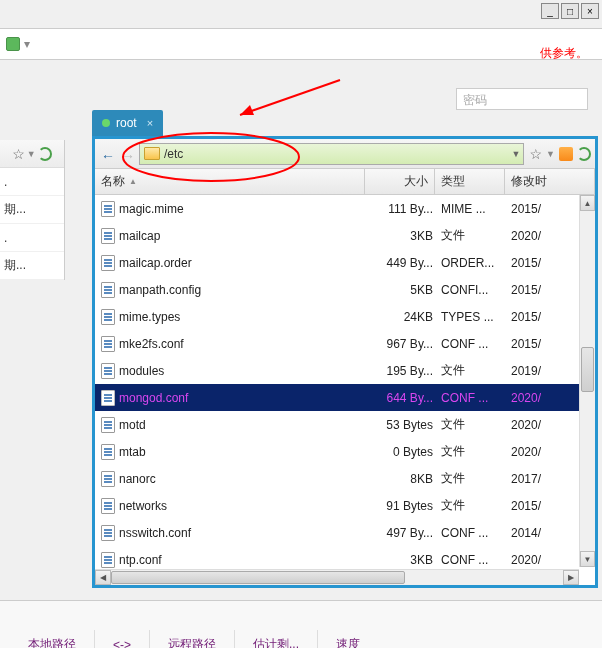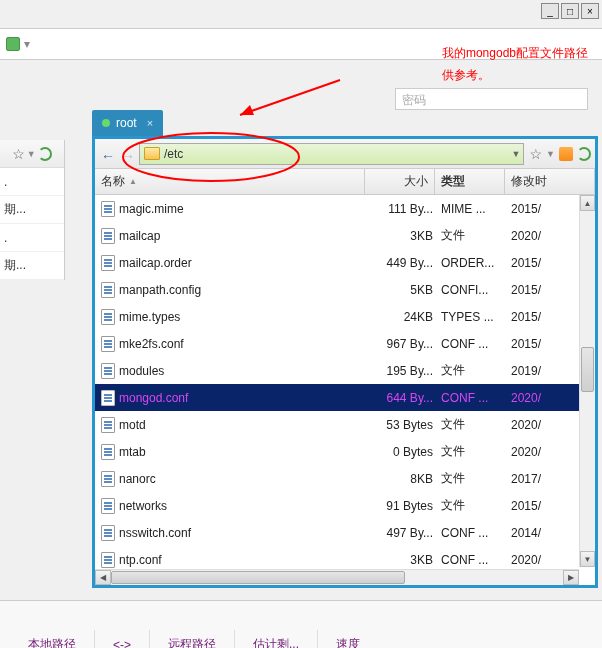--- a/index.html
+++ b/index.html
@@ -7,21 +7,21 @@
 
 .window-controls { position: absolute; top: 3px; right: 3px; display: flex; gap: 2px; }
 .wc-btn { width: 18px; height: 16px; border: 1px solid #888; background: #e5e5e5; display: flex; align-items: center; justify-content: center; font-size: 10px; cursor: default; }
 
 .annotation { position: absolute; right: 14px; top: 42px; color: #ff0000; font-size: 16px; text-align: left; line-height: 22px; z-index: 100; }
 .arrow-svg { position: absolute; top: 75px; left: 230px; z-index: 99; }
 
 .top-toolbar { position: absolute; top: 28px; left: 0; right: 0; height: 32px; background: #ffffff; border-top: 1px solid #ccc; border-bottom: 1px solid #ccc; padding: 4px 6px; display: flex; align-items: center; gap: 4px; }
 .green-dot { width: 14px; height: 14px; background: #5cb85c; border: 1px solid #4a934a; border-radius: 2px; }
 
-.password-field { position: absolute; top: 88px; right: 14px; height: 22px; width: 193px; border: 1px solid #ccc; background: #fff; padding: 0 6px; color: #aaa; line-height: 22px; }
+.password-field { position: absolute; top: 88px; right: 14px; height: 22px; width: 132px; border: 1px solid #ccc; background: #fff; padding: 0 6px; color: #aaa; line-height: 22px; }
 
 .left-sidebar { position: absolute; top: 140px; left: 0; width: 65px; background: #fff; border-right: 1px solid #ccc; }
 .sidebar-header { height: 28px; border-bottom: 1px solid #ddd; background: linear-gradient(#f8f8f8,#ececec); display: flex; align-items: center; justify-content: center; gap: 2px; }
 .star-btn { color: #666; font-size: 14px; }
 .sidebar-item { height: 28px; padding: 0 4px; display: flex; align-items: center; border-bottom: 1px solid #f0f0f0; color: #333; white-space: nowrap; overflow: hidden; }
 
 .tab-bar { position: absolute; top: 110px; left: 92px; height: 26px; display: flex; }
 .tab { background: #2d8aba; color: #fff; padding: 0 10px; height: 26px; display: flex; align-items: center; gap: 6px; font-size: 12px; border-top-left-radius: 2px; border-top-right-radius: 2px; }
 .tab-dot { width: 8px; height: 8px; border-radius: 50%; background: #6ad86a; }
 .tab-close { font-size: 11px; color: #cfe8f4; margin-left: 4px; }
@@ -38,21 +38,21 @@
 .orange-icon { width: 14px; height: 14px; background: linear-gradient(#ffb048,#f88a1a); border-radius: 2px; }
 .refresh-icon { width: 14px; height: 14px; border: 2px solid #4aa04a; border-left-color: transparent; border-radius: 50%; }
 
 .ellipse-svg { position: absolute; top: -10px; left: 26px; z-index: 50; pointer-events: none; }
 
 .table-header { height: 26px; background: linear-gradient(#f8f8f8,#e8e8e8); border-bottom: 1px solid #ccc; display: flex; }
 .th { border-right: 1px solid #ccc; padding: 0 6px; display: flex; align-items: center; color: #333; white-space: nowrap; overflow: hidden; }
 .th .sort { font-size: 8px; margin-left: 4px; color: #888; }
 .col-name { width: 270px; }
 .col-size { width: 70px; justify-content: flex-end; }
-.col-type { width: 70px; font-weight: bold; }
+.col-type { width: 70px; }
 .col-date { flex: 1; }
 
 .table-body { flex: 1; overflow: hidden; }
 .row { height: 27px; display: flex; align-items: center; padding: 0 0 0 6px; color: #222; }
 .row.selected { background: #0a246a; color: #d946ef; }
 .cell { white-space: nowrap; overflow: hidden; padding: 0 6px 0 0; }
 .c-name { width: 270px; display: flex; align-items: center; gap: 4px; }
 .c-size { width: 70px; text-align: right; padding-right: 8px; }
 .c-type { width: 70px; }
 .c-date { flex: 1; }
@@ -82,21 +82,20 @@
   <div class="wc-btn">□</div>
   <div class="wc-btn">×</div>
 </div>
 
 <div class="top-toolbar">
   <div class="green-dot"></div>
   <span style="color:#888">▾</span>
 </div>
 
 <div class="annotation">
-  <div>我的mongodb配置文件路径</div>
   <div>供参考。</div>
 </div>
 <svg class="arrow-svg" width="120" height="50">
   <line x1="110" y1="5" x2="10" y2="40" stroke="#ff0000" stroke-width="2"></line>
   <polygon points="10,40 20,30 24,40" fill="#ff0000"></polygon>
 </svg>
 
 <div class="password-field">密码</div>
 
 <div class="left-sidebar">

